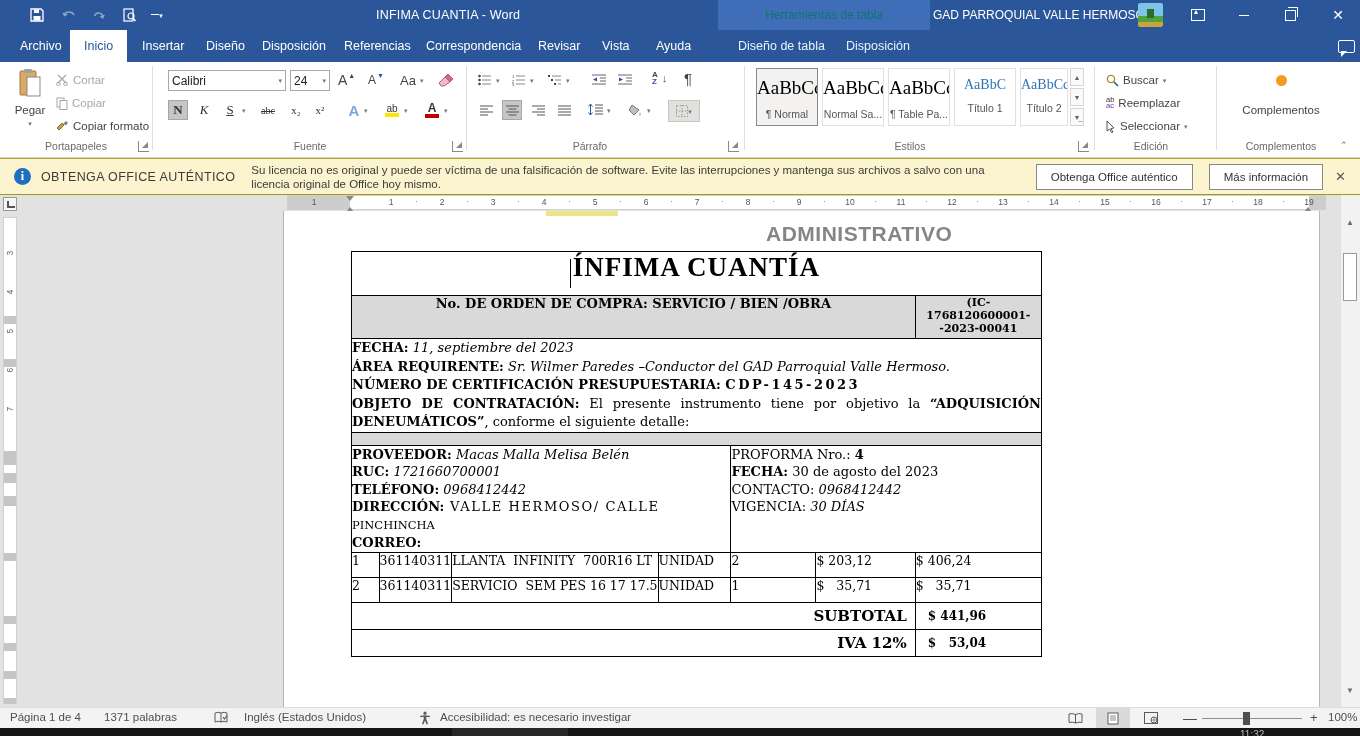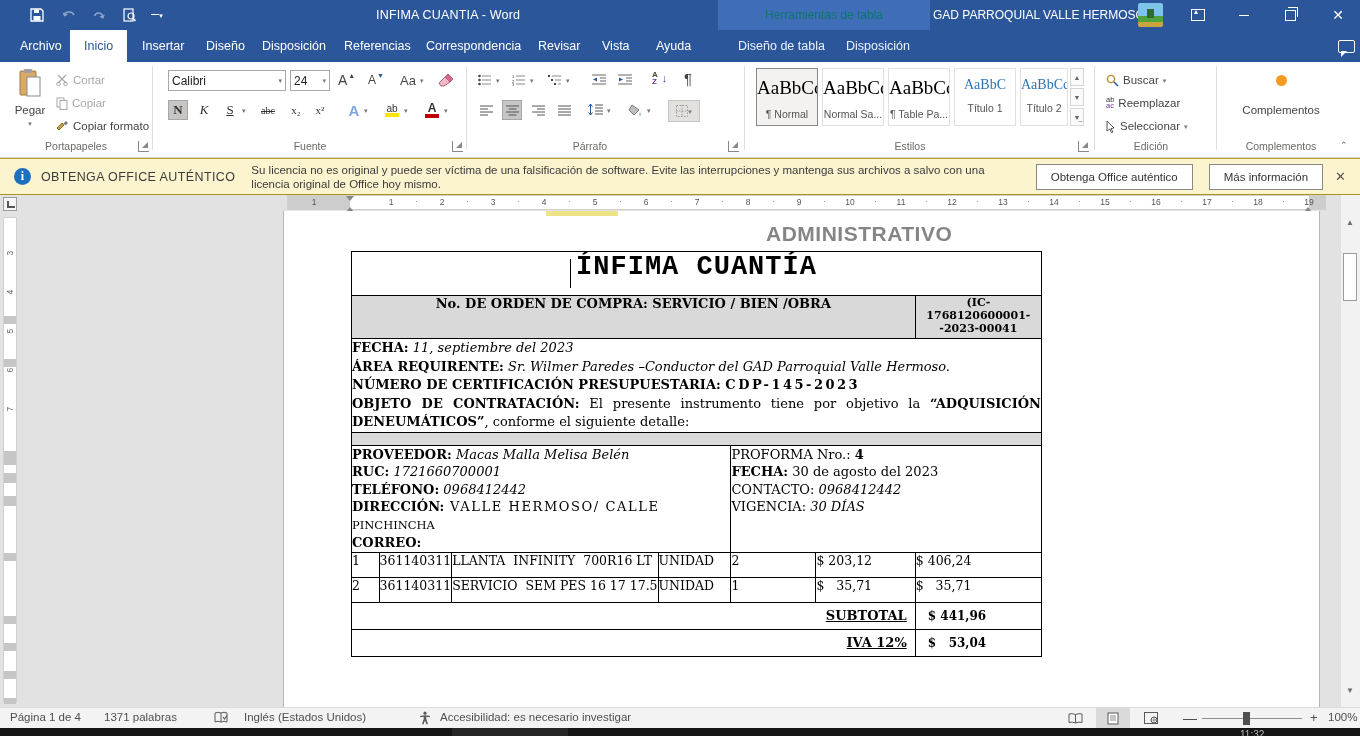--- a/index.html
+++ b/index.html
@@ -90,36 +90,36 @@
   #vsb{left:1340px;top:0;width:19px;height:512px;background:#f2f2f2;border-left:1px solid #e0e0e0;}
   .sbarrow{position:absolute;left:2px;width:14px;height:14px;color:#6b6b6b;font-size:8px;display:flex;align-items:center;justify-content:center;}
   #sbthumb{position:absolute;left:2px;top:58px;width:14px;height:48px;background:#fff;border:1px solid #9d9b99;box-sizing:border-box;}
 
   
   #doctable{position:absolute;left:67px;top:40px;width:691px;border-collapse:collapse;
             font-family:"DejaVu Serif","Liberation Serif",serif;color:#000;}
   #doctable td{border:1.4px solid #000;padding:0;vertical-align:top;box-sizing:border-box;}
   td.gray{background:#d9d9d9;}
   #title-cell{height:44px;text-align:center;vertical-align:middle;
-      font-family:Liberation Mono, monospace;font-weight:bold;font-size:27px;letter-spacing:1px;position:relative;}
+      font-family:Liberation Serif, serif;font-weight:bold;font-size:27px;letter-spacing:1px;position:relative;}
   #order-cell{height:43px;text-align:center;vertical-align:middle;font-weight:bold;font-size:13px;}
   #ordercode-cell{text-align:center;vertical-align:middle;font-weight:bold;font-size:11px;line-height:13px;}
   #fields-cell{height:92px;padding:4px 8px 0 8px;font-size:13px;line-height:18.5px;}
   .jline{text-align:justify;}
   #sep-row td{height:13px;}
   .pv{padding:3px 7px 0 7px;font-size:13px;line-height:17.5px;}
   b.lb{font-weight:bold;}
   .it{font-style:italic;}
   .ls1{letter-spacing:1.6px;}
   .ls2{letter-spacing:2.5px;}
   #doctable th{border:1.4px solid #000;background:#d9d9d9;font-weight:bold;font-size:12px;
                text-align:center;vertical-align:middle;padding:2px;}
   #th-item{width:14px;margin:0 auto;word-break:break-all;line-height:11px;}
   .dr td{font-size:12.5px;padding:1px 3px;height:25px;white-space:pre;}
-  .totlabel{text-align:right;font-weight:bold;font-size:13px;padding:4px 8px !important;vertical-align:middle !important;text-decoration:underline;}
+  .totlabel{text-align:right;font-weight:bold;font-size:15px;padding:4px 8px !important;vertical-align:middle !important;}
   .totval{font-weight:bold;font-size:12px;padding:3px 12px !important;vertical-align:middle !important;white-space:pre;}
   #caret{position:absolute;left:218px;top:7px;width:1px;height:29px;background:#000;}
 
   
   #statusbar{left:0;top:707px;width:1360px;height:21px;background:#f3f3f3;border-top:1px solid #dcdcdc;
              box-sizing:border-box;font-size:11.5px;color:#4f4f4f;}
   .stitem{position:absolute;top:3px;white-space:nowrap;}
   .viewbtn{position:absolute;top:0;width:34px;height:20px;display:flex;align-items:center;justify-content:center;}
   .viewbtn.sel{background:#dadada;}
   #zoomtrack{position:absolute;left:1202px;top:10px;width:100px;height:1px;background:#8f8f8f;}

